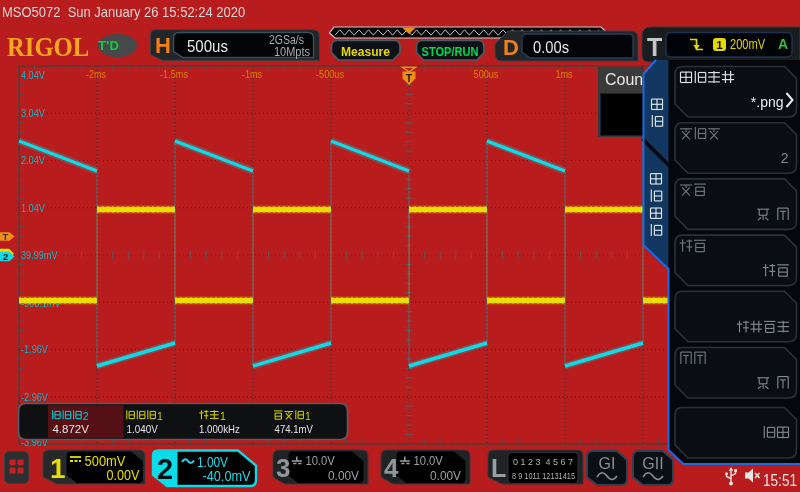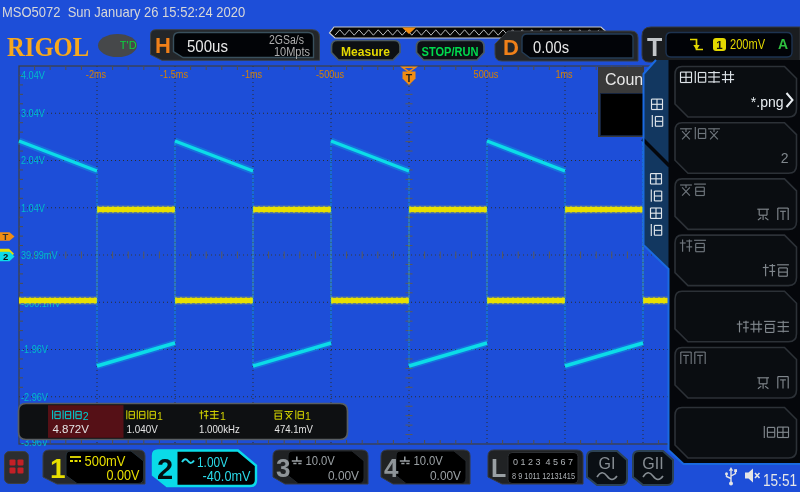--- a/index.html
+++ b/index.html
@@ -1,22 +1,22 @@
 <!DOCTYPE html>
 <html><head><meta charset="utf-8">
 <style>
  html,body{margin:0;padding:0;background:#000;}
- #scr{position:relative;width:800px;height:492px;background:#1d4ed8;overflow:hidden;font-family:"Liberation Sans",sans-serif;}
+ #scr{position:relative;width:800px;height:492px;background:#b91c1c;overflow:hidden;font-family:"Liberation Sans",sans-serif;}
  .abs{position:absolute;}
 </style></head><body>
 <div id="scr">
 <div class="abs" style="left:2px;top:3px;font-size:15px;color:#d8d8d8;transform:scaleX(0.865);transform-origin:0 0;white-space:nowrap;">MSO5072&nbsp;&nbsp;Sun January 26 15:52:24 2020</div>
 <div class="abs" style="left:7px;top:31px;font-family:'Liberation Serif',serif;font-weight:bold;font-size:28px;color:#f7a81d;transform:scaleX(0.88);transform-origin:0 0;">RIGOL</div>
 <div class="abs" style="left:98px;top:33.5px;width:39px;height:23px;background:#46484a;border-radius:50%;"></div>
-<div class="abs" style="left:98px;top:33.5px;width:39px;height:23px;line-height:23px;text-align:right;font-size:11px;font-weight:normal;color:#0ad33e;letter-spacing:0.2px;">T'D</div>
+<div class="abs" style="left:98px;top:33.5px;width:39px;height:23px;line-height:23px;text-align:left;font-size:13px;font-weight:bold;color:#0ad33e;letter-spacing:0.2px;">T'D</div>
 <svg class="abs" style="left:148px;top:29px;" width="175" height="32" viewBox="0 0 175 32">
   <path d="M8,0.7 H164 Q171.5,0.7 171.5,8 V31.3 H14 L2.5,25.5 V6 Q2.5,0.7 8,0.7 Z" fill="#232629" stroke="#3c4146" stroke-width="1"></path>
   <path d="M31,3.5 H160 Q165.5,3.5 165.5,9 V28.5 H35 L25.5,22.5 V9 Q25.5,3.5 31,3.5 Z" fill="#020407" stroke="#39505d" stroke-width="1.4"></path>
   <text x="7" y="24" font-size="22" font-weight="bold" fill="#f08019" font-family="Liberation Sans">H</text>
   <text x="39" y="22.5" font-size="17" fill="#e8e8e8" textLength="41" lengthAdjust="spacingAndGlyphs" font-family="Liberation Sans">500us</text>
   <text x="156" y="14.5" font-size="12" fill="#aeaeae" text-anchor="end" textLength="35" lengthAdjust="spacingAndGlyphs" font-family="Liberation Sans">2GSa/s</text>
   <text x="162" y="27" font-size="12" fill="#aeaeae" text-anchor="end" textLength="36" lengthAdjust="spacingAndGlyphs" font-family="Liberation Sans">10Mpts</text>
 </svg>
 <svg class="abs" style="left:327px;top:26px;" width="284" height="14" viewBox="0 0 284 14">
   <path d="M7,1 H274 L280,6.5 L275,12 H8 L2.5,7 Z" fill="#050505" stroke="#c9ccce" stroke-width="1.2"></path>

